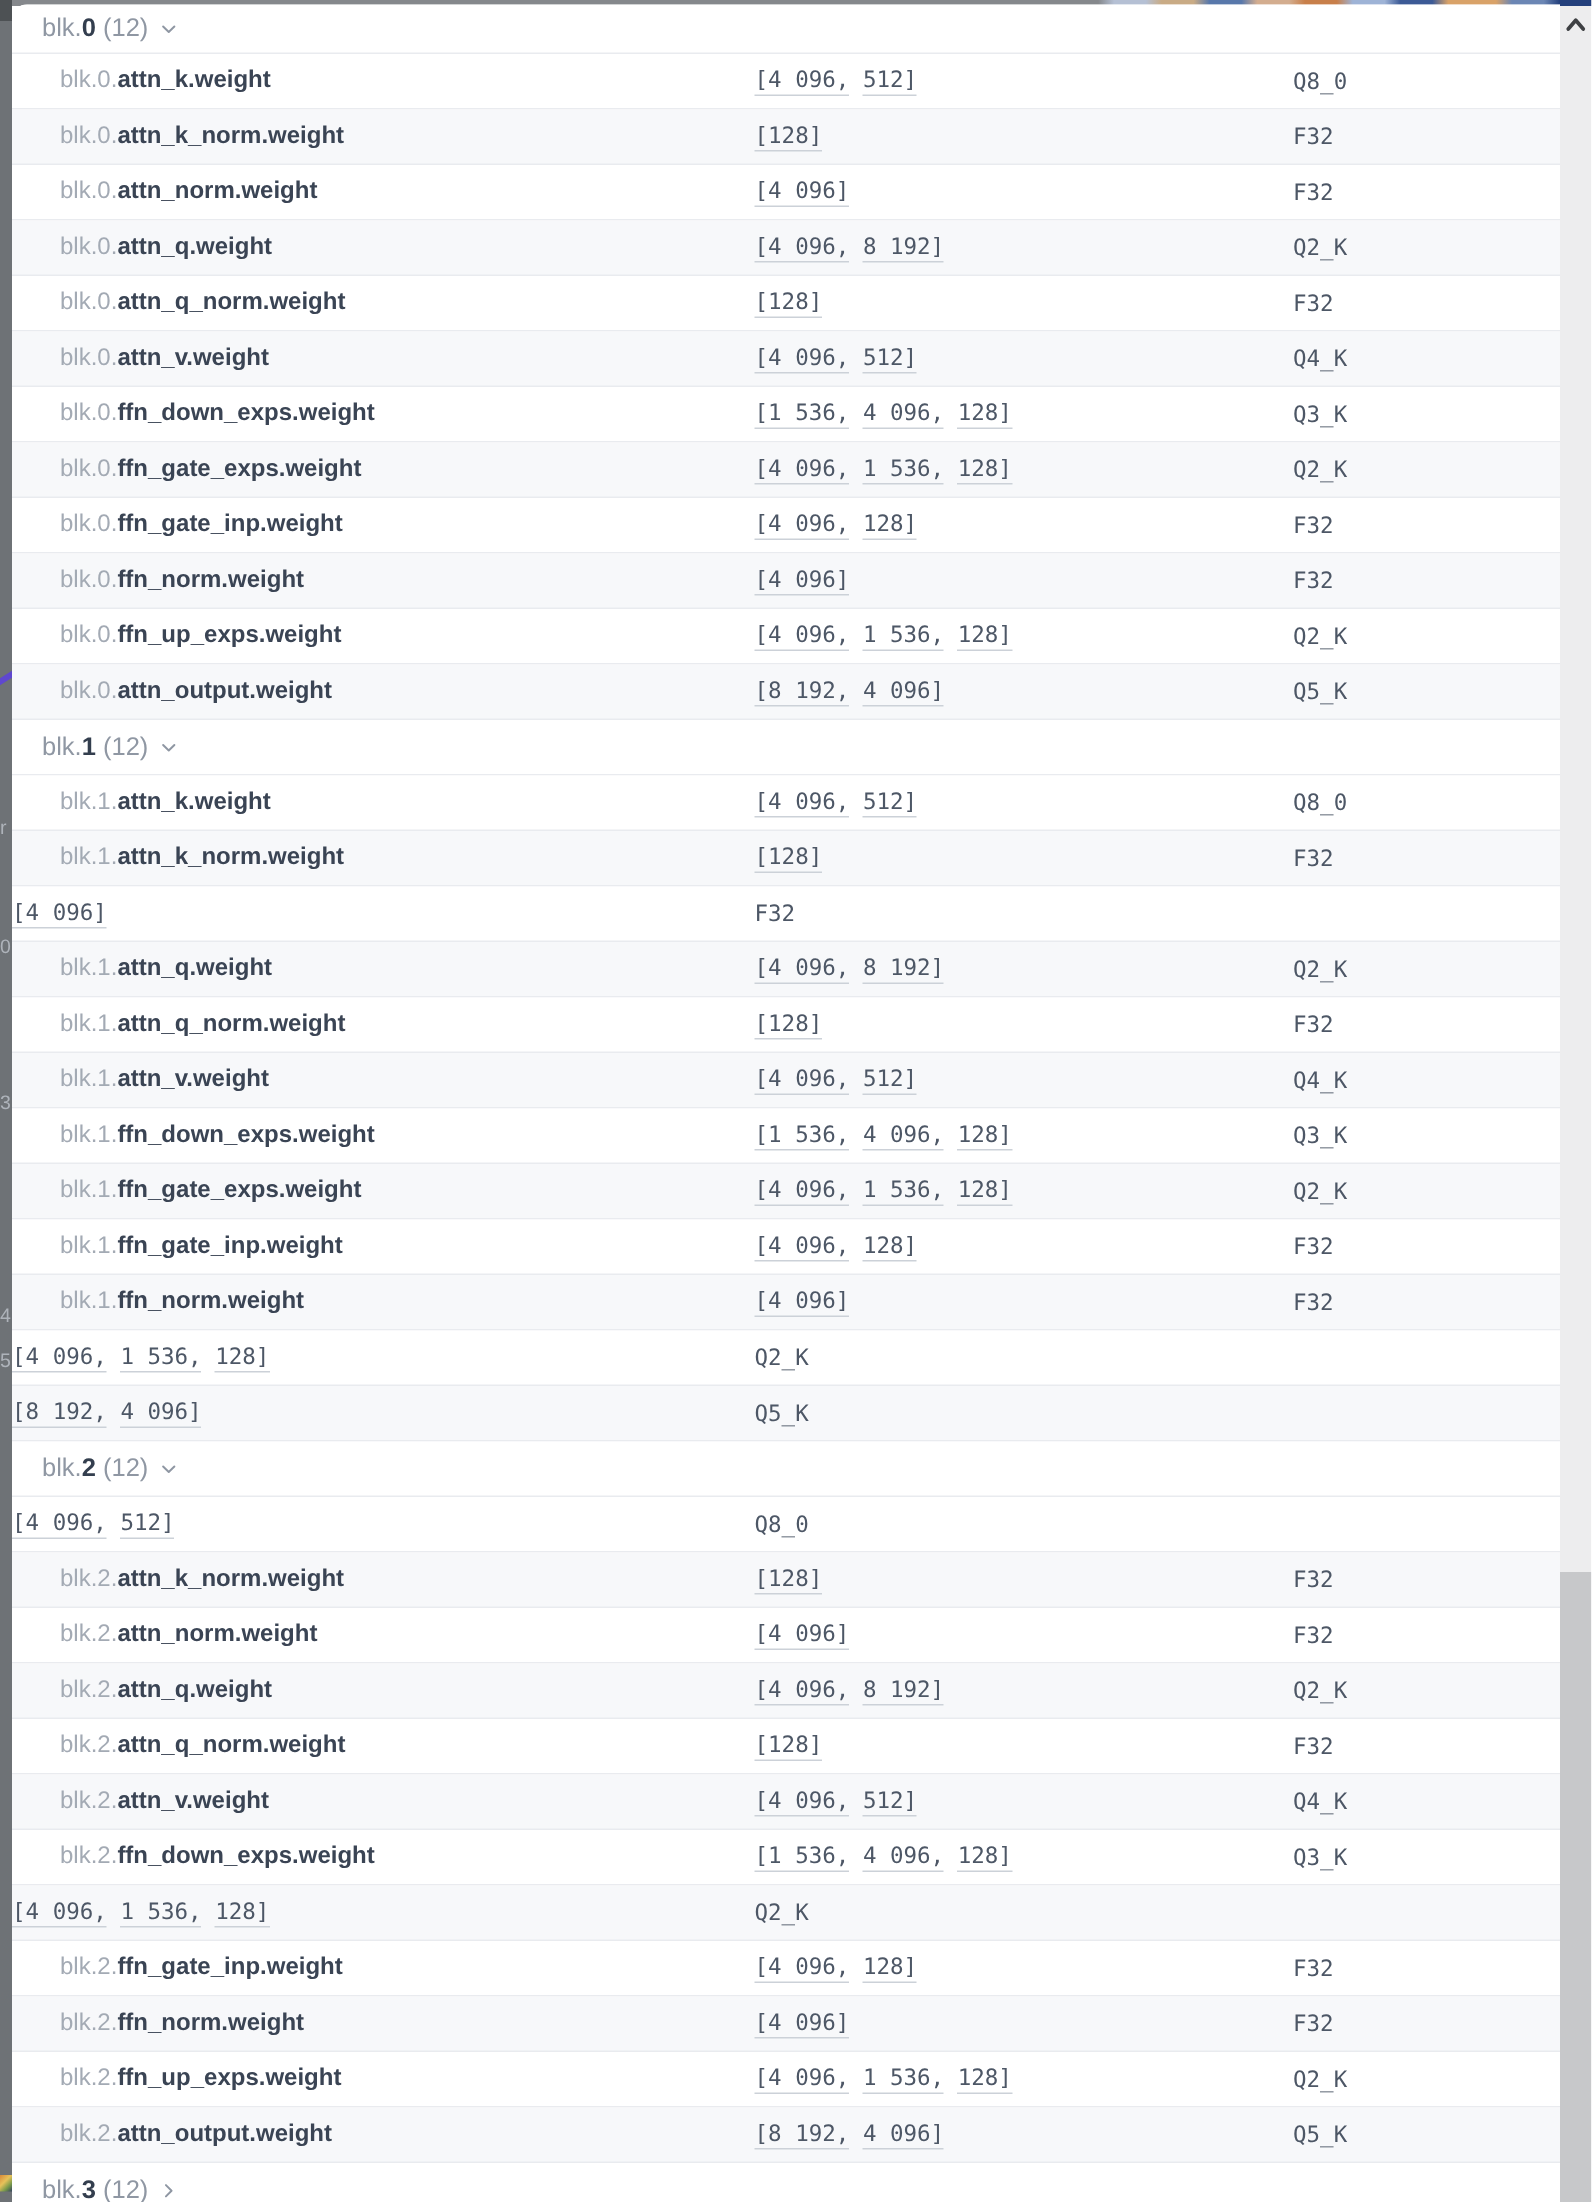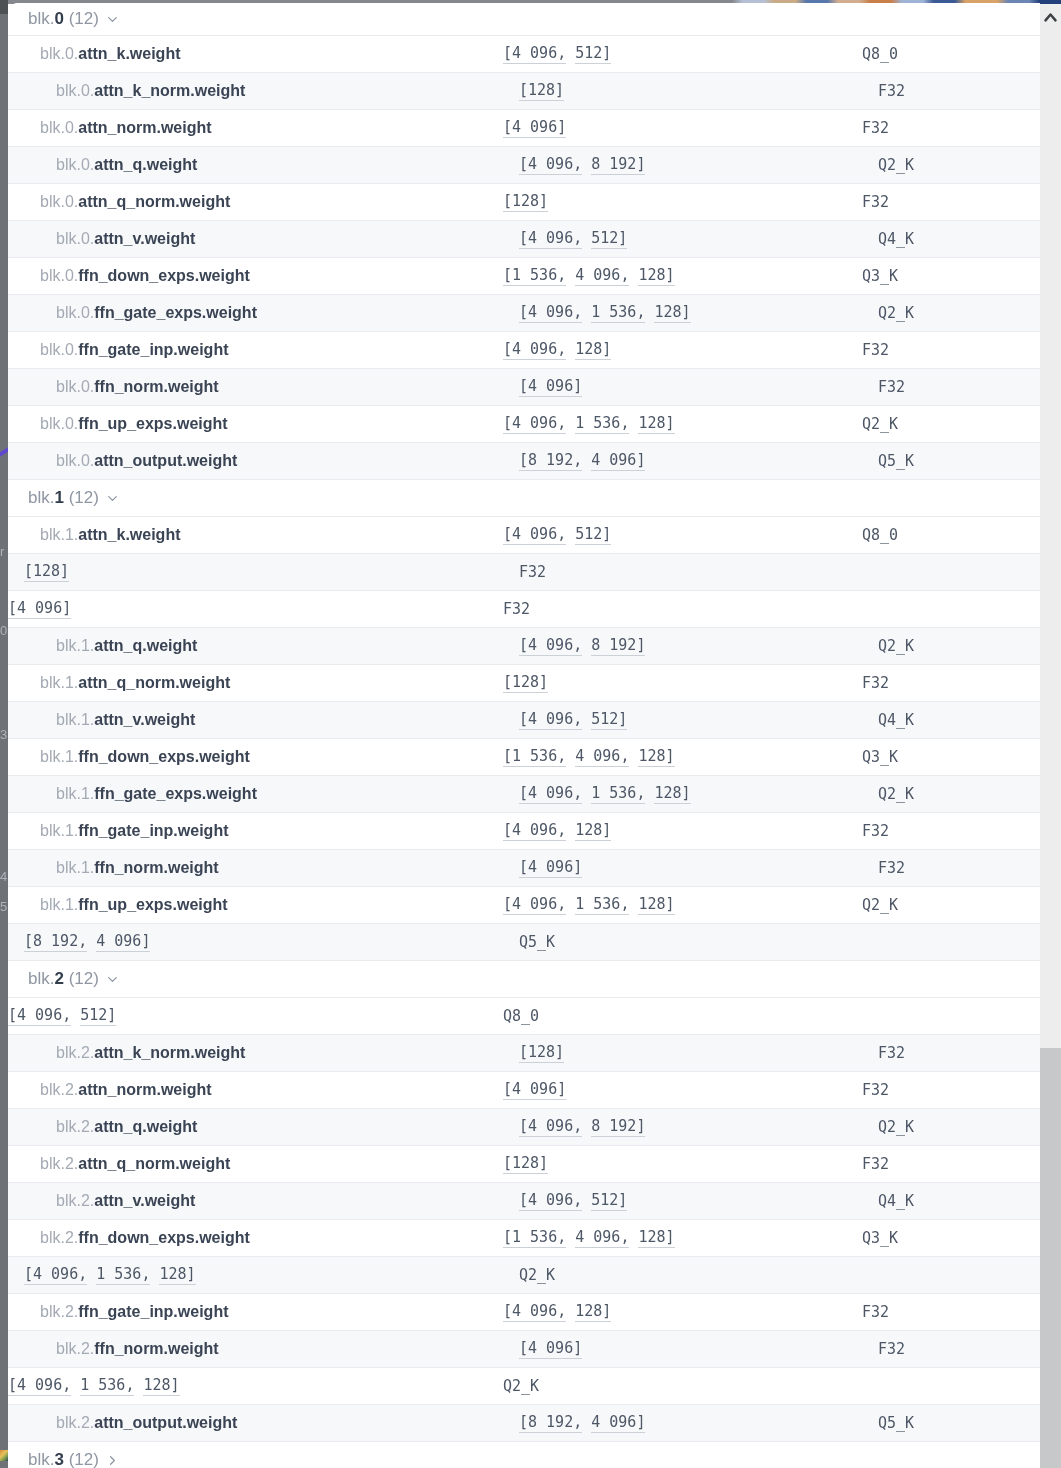--- a/index.html
+++ b/index.html
@@ -63,21 +63,21 @@
   .group-header .chev{margin-left:6px;color:#8f97a3;display:flex;align-items:center;}
   .group-header .chev svg{display:block;}
   .group-header .chev-right{display:none;}
   .group-header.collapsed .chev-right{display:flex;}
   .row{
     box-sizing:border-box;height:37px;
     display:grid;grid-template-columns:495px 359px auto;
     align-items:center;
     background:#ffffff;border-bottom:1px solid #e9ebef;
   }
-  .row.alt{background:#f7f8fa;padding-left:16px;}
+  .row.alt{background:#f7f8fa;}
   .t-name{
     padding-left:32px;font-size:16px;color:#3a4454;font-weight:600;
     white-space:nowrap;overflow:hidden;
   }
   .t-name .t-prefix{color:#a3aab4;font-weight:400;text-align:center;}
   .mono{
     font-family:"DejaVu Sans Mono", monospace;
     font-size:15px;color:#4d5766;white-space:nowrap;
   }
   .t-shape .tok{
@@ -219,20 +219,21 @@
 
     </div>
     <div class="rows">
   <div class="row">
     <span class="t-name"><span class="t-prefix">blk.1.</span><span class="t-main">attn_k.weight</span></span>
     <span class="t-shape mono"><span class="tok">[4 096,</span> <span class="tok">512]</span></span>
     <span class="t-dtype mono">Q8_0</span>
   </div>
 
   <div class="row alt">
+    <span class="t-name"><span class="t-prefix">blk.1.</span><span class="t-main">attn_k_norm.weight</span></span>
     <span class="t-shape mono"><span class="tok">[128]</span></span>
     <span class="t-dtype mono">F32</span>
   </div>
 
   <div class="row">
     <span class="t-shape mono"><span class="tok">[4 096]</span></span>
     <span class="t-dtype mono">F32</span>
   </div>
 
   <div class="row alt">
@@ -271,21 +272,20 @@
     <span class="t-dtype mono">F32</span>
   </div>
 
   <div class="row alt">
     <span class="t-name"><span class="t-prefix">blk.1.</span><span class="t-main">ffn_norm.weight</span></span>
     <span class="t-shape mono"><span class="tok">[4 096]</span></span>
     <span class="t-dtype mono">F32</span>
   </div>
 
   <div class="row">
-    <span class="t-name"><span class="t-prefix">blk.1.</span><span class="t-main">ffn_up_exps.weight</span></span>
     <span class="t-shape mono"><span class="tok">[4 096,</span> <span class="tok">1 536,</span> <span class="tok">128]</span></span>
     <span class="t-dtype mono">Q2_K</span>
   </div>
 
   <div class="row alt">
     <span class="t-shape mono"><span class="tok">[8 192,</span> <span class="tok">4 096]</span></span>
     <span class="t-dtype mono">Q5_K</span>
   </div>
 </div>
   </div>
@@ -355,20 +355,21 @@
     <span class="t-dtype mono">F32</span>
   </div>
 
   <div class="row alt">
     <span class="t-name"><span class="t-prefix">blk.2.</span><span class="t-main">ffn_norm.weight</span></span>
     <span class="t-shape mono"><span class="tok">[4 096]</span></span>
     <span class="t-dtype mono">F32</span>
   </div>
 
   <div class="row">
+    <span class="t-name"><span class="t-prefix">blk.2.</span><span class="t-main">ffn_up_exps.weight</span></span>
     <span class="t-shape mono"><span class="tok">[4 096,</span> <span class="tok">1 536,</span> <span class="tok">128]</span></span>
     <span class="t-dtype mono">Q2_K</span>
   </div>
 
   <div class="row alt">
     <span class="t-name"><span class="t-prefix">blk.2.</span><span class="t-main">attn_output.weight</span></span>
     <span class="t-shape mono"><span class="tok">[8 192,</span> <span class="tok">4 096]</span></span>
     <span class="t-dtype mono">Q5_K</span>
   </div>
 </div>

